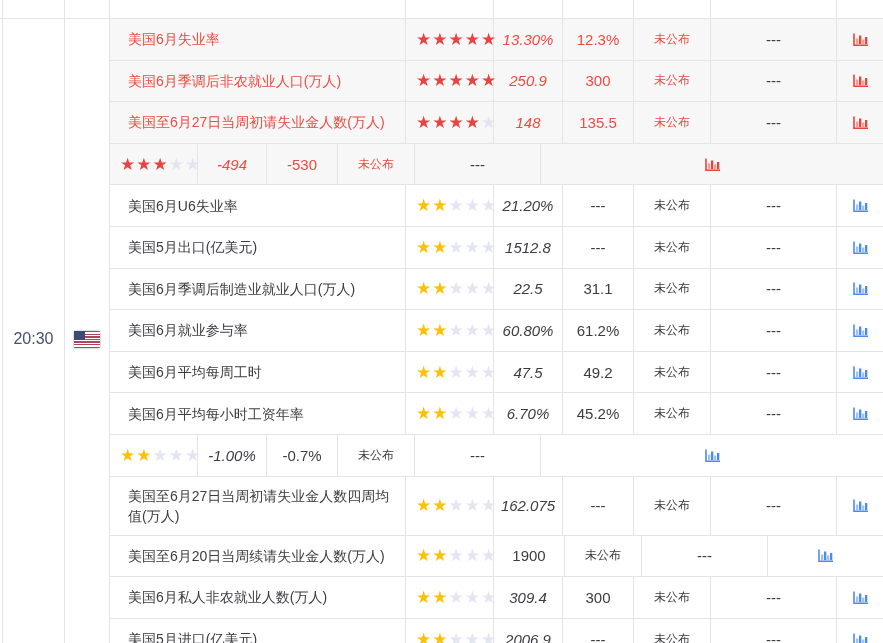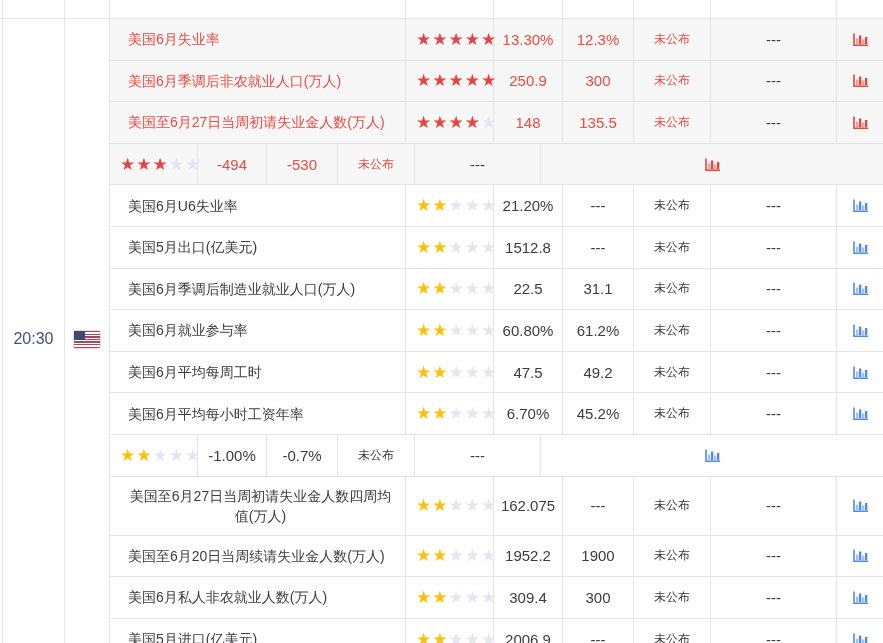--- a/index.html
+++ b/index.html
@@ -11,23 +11,23 @@
     color:var(--text-dark);
   }
   
   .screen::before{
     content:"";position:absolute;left:2px;top:0;bottom:0;width:1px;
     background:var(--border);z-index:5;
   }
   .cell{box-sizing:border-box;border-right:1px solid var(--border);}
   .c-time{width:62px;}
   .c-flag{width:45px;}
-  .c-name{width:296px;text-align:center;}
+  .c-name{width:296px;}
   .c-stars{width:88px;}
-  .c-prev{width:69px;}
+  .c-prev{width:69px;font-style:italic;}
   .c-fore{width:71px;}
   .c-pub{width:77px;}
   .c-imp{width:126px;}
   .c-chart{flex:1;border-right:none;}
 
   
   .sliver{display:flex;padding-left:3px;flex:0 0 8px;}
   .sliver.top{border-bottom:1px solid var(--border);}
   .sliver .cell{height:100%;}
 
@@ -390,21 +390,20 @@
   </div>
         <div class="row">
     <div class="cell c-name">美国至6月20日当周续请失业金人数(万人)</div>
     <div class="cell c-stars">
             <span class="st-yellow">★</span>
             <span class="st-yellow">★</span>
             <span class="st-off">★</span>
             <span class="st-off">★</span>
             <span class="st-off">★</span>
           </div>
-    <div class="cell c-prev num">1952.2</div>
     <div class="cell c-fore num">1900</div>
     <div class="cell c-pub num">未公布</div>
     <div class="cell c-imp num">---</div>
     <div class="cell c-chart">
       <span class="chart-icon blue">
         <svg width="17" height="15" viewBox="0 0 17 15" aria-hidden="true">
           <rect class="b1" x="4" y="6.5" width="2.3" height="5.7"></rect>
           <rect class="b2" x="7" y="3.5" width="2.3" height="8.7"></rect>
           <rect class="b1" x="10" y="7.5" width="2.3" height="4.7"></rect>
           <rect class="b2" x="13" y="5" width="2.3" height="7.2"></rect>

